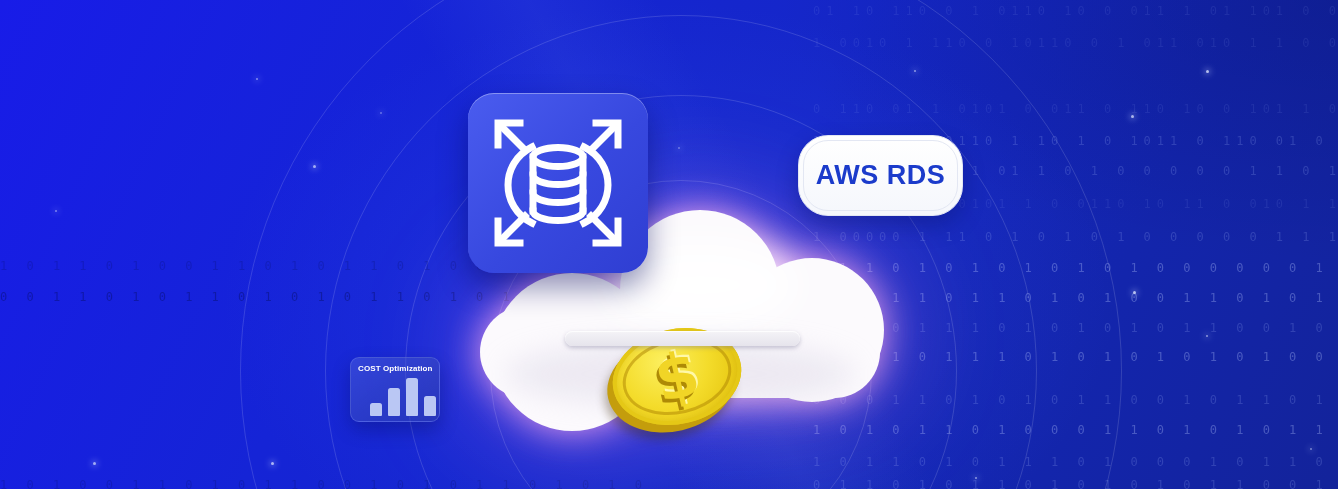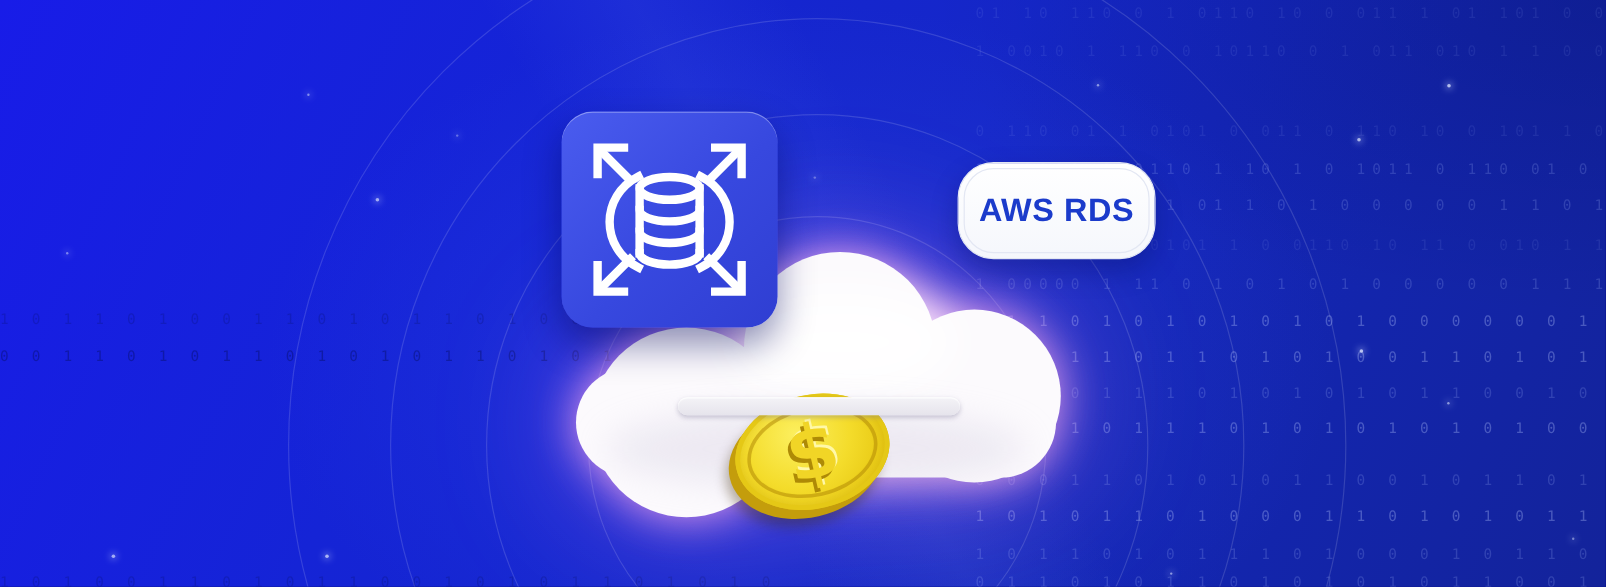--- a/index.html
+++ b/index.html
@@ -180,13 +180,22 @@
       <path d="M65,82 A25,9.5 0 0 0 115,82"></path>
       <path d="M65,100 A25,9.5 0 0 0 115,100"></path>
       <path d="M65,118 A25,9.5 0 0 0 115,118"></path>
     </svg>
   </div>
 
   <div class="badge">
     <span class="badge-label">AWS RDS</span>
   </div>
 
+  <div class="cost-card">
+    <div class="cost-title">COST Optimization</div>
+    <div class="cost-chart" id="cost-chart">
+        <div class="cost-bar" style="height: 13px; background: rgb(186, 199, 244);"></div>
+        <div class="cost-bar" style="height: 28px; background: rgb(186, 199, 244);"></div>
+        <div class="cost-bar" style="height: 38px; background: rgb(186, 199, 244);"></div>
+        <div class="cost-bar" style="height: 20px; background: rgb(186, 199, 244);"></div>
+      </div>
+  </div>
 </div>
 
 </body></html>

